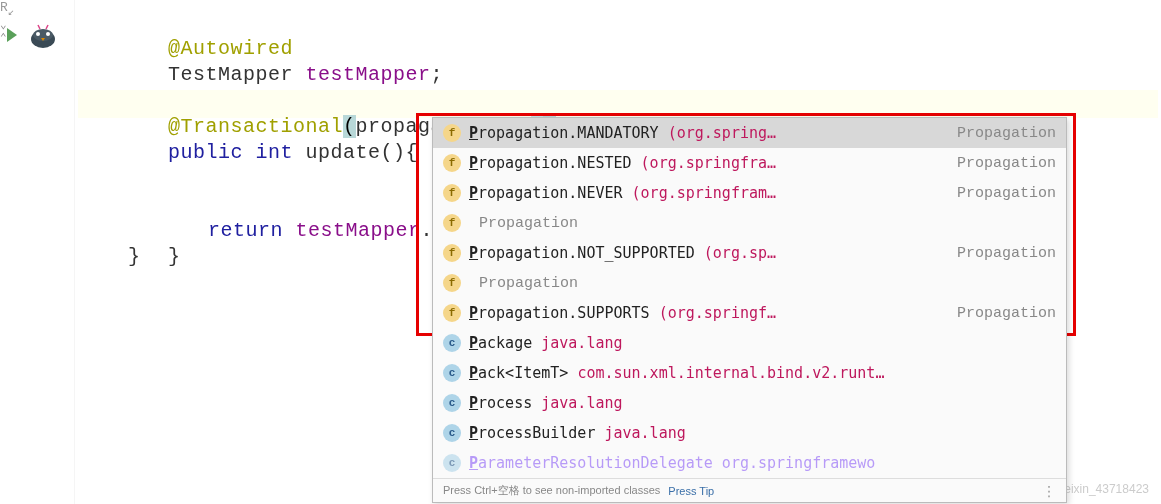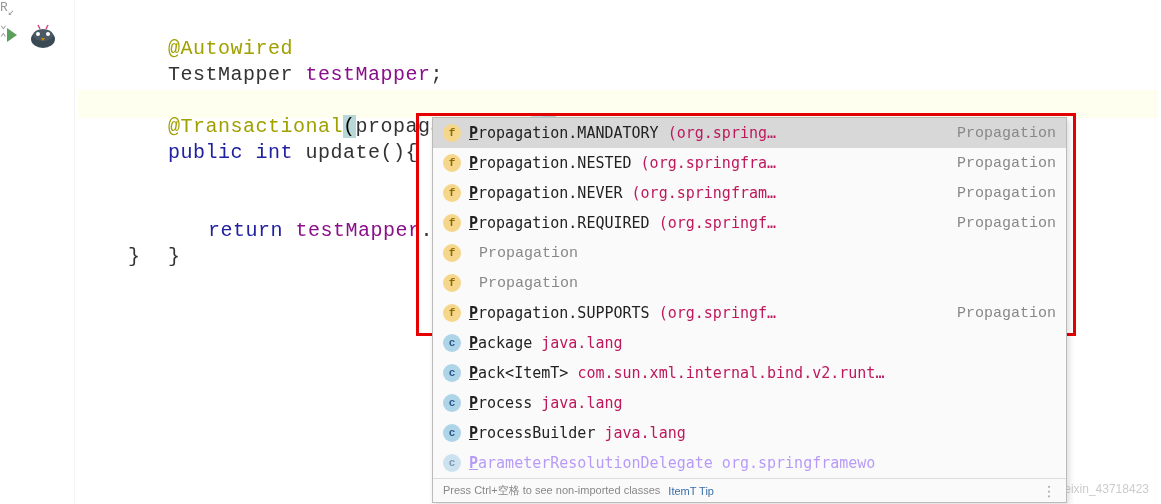--- a/index.html
+++ b/index.html
@@ -247,25 +247,25 @@
         <span class="popup-text"><span class="hl">P</span>ropagation.NESTED <span class="popup-meta">(org.springfra…</span></span>
         <span class="popup-type">Propagation</span>
       </div>
       <div class="popup-item">
         <span class="popup-icon icon-f">f</span>
         <span class="popup-text"><span class="hl">P</span>ropagation.NEVER <span class="popup-meta">(org.springfram…</span></span>
         <span class="popup-type">Propagation</span>
       </div>
       <div class="popup-item">
         <span class="popup-icon icon-f">f</span>
-        <span class="popup-text"><span class="hl">P</span>ropagation.REQUIRED <span class="popup-meta">(org.springf…</span></span>
-        <span class="popup-type">Propagation</span>
-      </div>
-      <div class="popup-item">
-        <span class="popup-icon icon-f">f</span>
+        <span class="popup-type">Propagation</span>
+      </div>
+      <div class="popup-item">
+        <span class="popup-icon icon-f">f</span>
+        <span class="popup-text"><span class="hl">P</span>ropagation.NOT_SUPPORTED <span class="popup-meta">(org.sp…</span></span>
         <span class="popup-type">Propagation</span>
       </div>
       <div class="popup-item">
         <span class="popup-icon icon-f">f</span>
         <span class="popup-type">Propagation</span>
       </div>
       <div class="popup-item">
         <span class="popup-icon icon-f">f</span>
         <span class="popup-text"><span class="hl">P</span>ropagation.SUPPORTS <span class="popup-meta">(org.springf…</span></span>
         <span class="popup-type">Propagation</span>
@@ -290,18 +290,18 @@
         <span class="popup-text"><span class="hl">P</span>rocessBuilder <span class="popup-meta">java.lang</span></span>
         <span class="popup-type"></span>
       </div>
     </div>
   <div class="popup-item partial">
     <span class="popup-icon icon-c">c</span>
     <span class="popup-text" style="color:#8b5cf6"><span class="hl">P</span>arameterResolutionDelegate  org.springframewo</span>
   </div>
   <div class="popup-footer">
     <span>Press Ctrl+空格 to see non-imported classes</span>
-    <span class="link">ItemT Tip</span>
+    <span class="link">Press Tip</span>
     <span class="three-dots">⋮</span>
   </div>
 </div>
 
 <div class="watermark">https://blog.csdn.net/weixin_43718423</div>
 
 </body></html>

